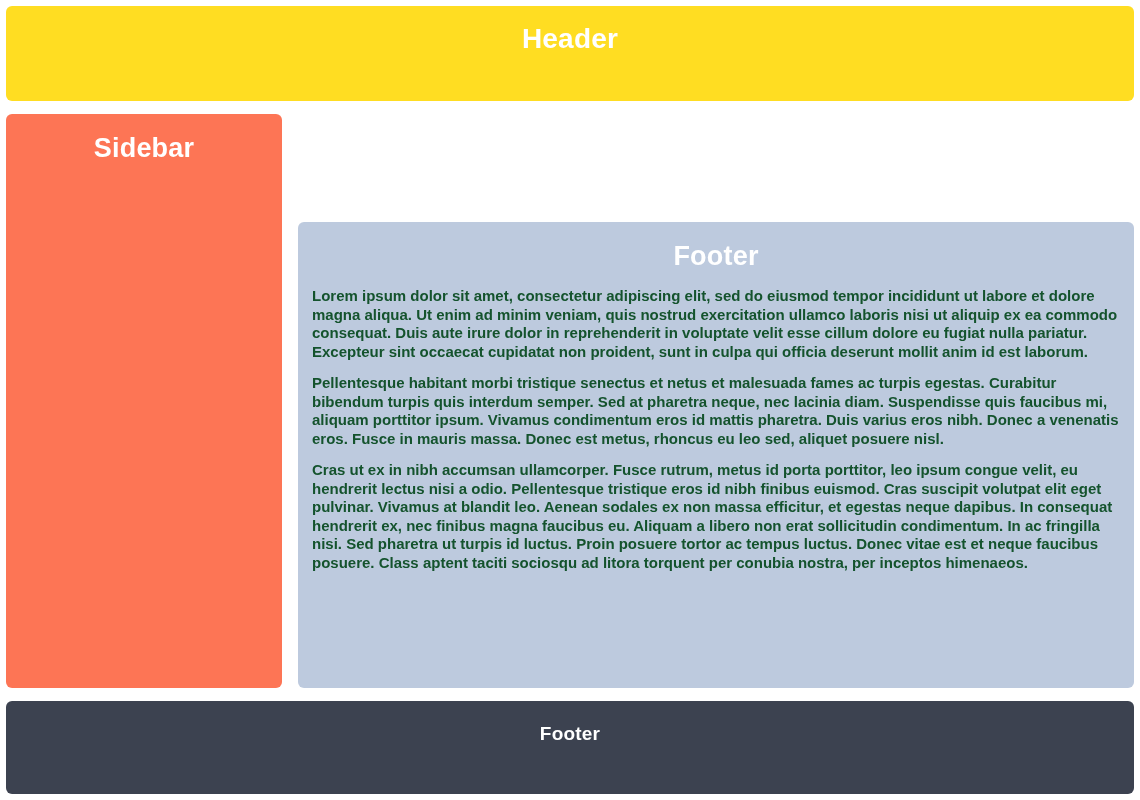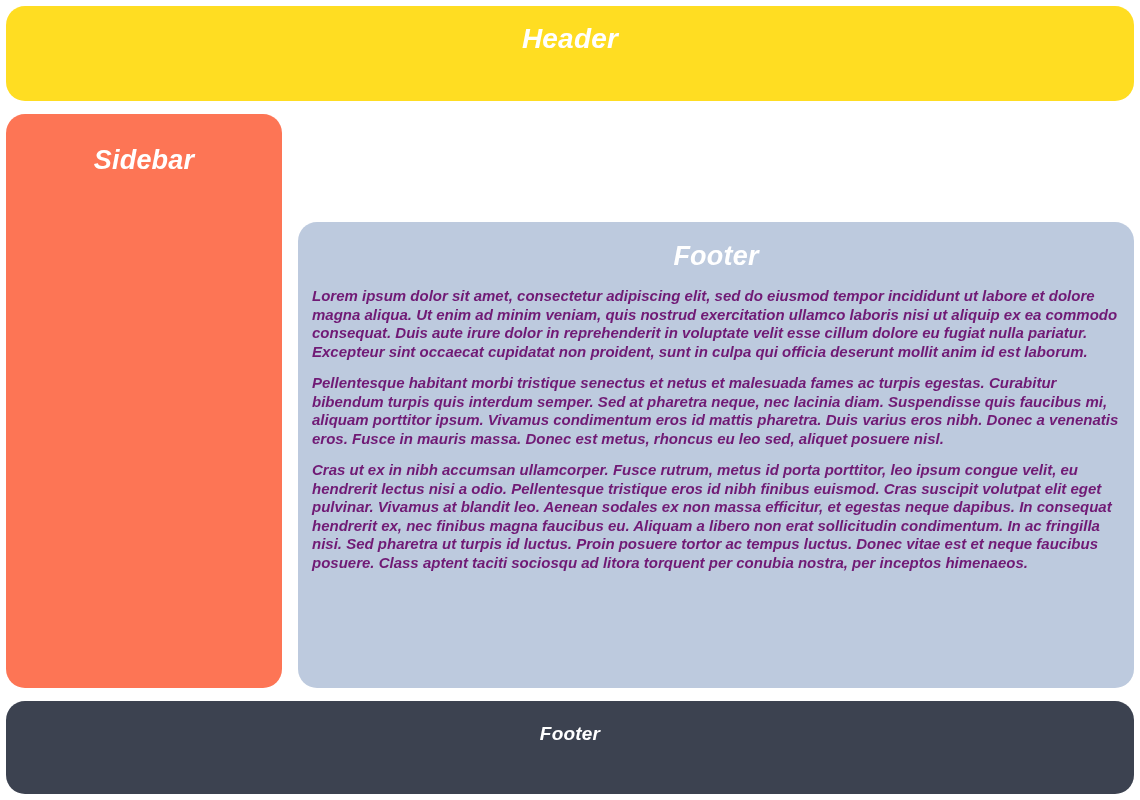--- a/index.html
+++ b/index.html
@@ -27,24 +27,23 @@
       "header  header"
       "sidebar nav"
       "sidebar article"
       "footer  footer";
     column-gap: 16px;
     row-gap: 13px;
   }
 
   .block {
     box-sizing: border-box;
-    border-radius: 19px;
+    border-radius: 6px;
     color: #ffffff;
     overflow: hidden;
-    font-style: italic;
   }
 
   .block-title {
     margin: 0;
     text-align: center;
     color: #ffffff;
     font-weight: bold;
     letter-spacing: 0.2px;
   }
 
@@ -56,21 +55,21 @@
   }
   .header .block-title {
     font-size: 28px;
     line-height: 34px;
   }
 
   
   .sidebar {
     grid-area: sidebar;
     background: #fd7555;
-    padding-top: 30px;
+    padding-top: 18px;
   }
   .sidebar .block-title {
     font-size: 27px;
     line-height: 33px;
   }
 
   
   .nav {
     grid-area: nav;
     background: #00d8ff;
@@ -90,21 +89,21 @@
   .article .block-title {
     font-size: 27px;
     line-height: 33px;
     margin-bottom: 14px;
   }
   .article-body p {
     margin: 0 0 13px 0;
     font-size: 15px;
     line-height: 18.5px;
     font-weight: bold;
-    color: #701a75;
+    color: #14532d;
     text-align: left;
   }
   .article-body p:last-child {
     margin-bottom: 1px;
   }
 
   
   .footer {
     grid-area: footer;
     background: #3c4250;

